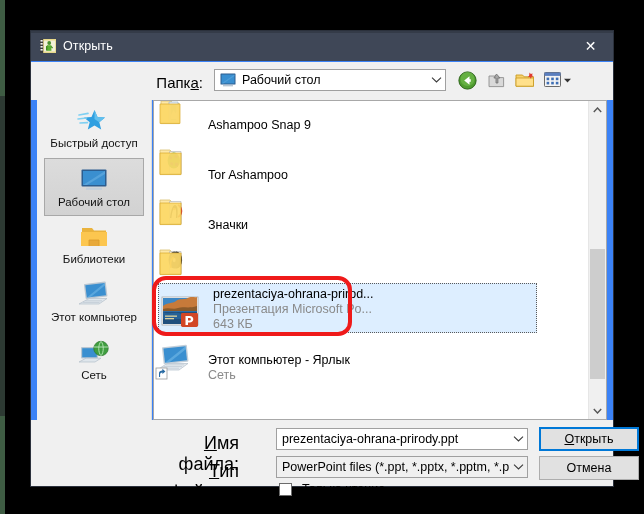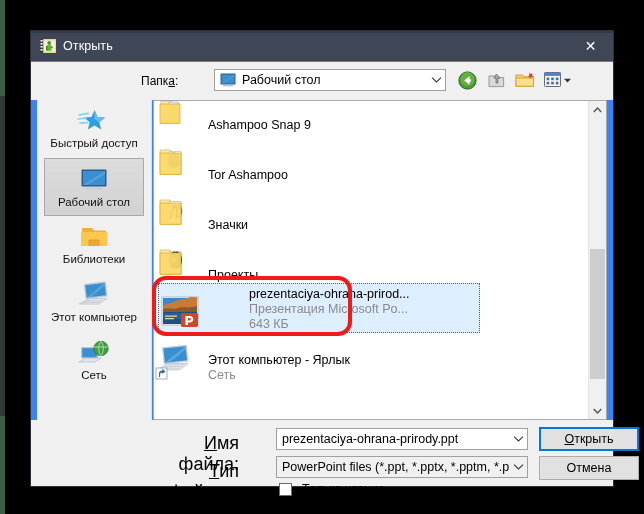--- a/index.html
+++ b/index.html
@@ -88,24 +88,24 @@
     position: absolute;
     left: 0; top: 31px;
     width: 582px;
     height: 38px;
     background: #f0f0f0;
   }
   .lookin-label {
     position: absolute;
     left: 110px;
     top: 12px;
-    font-size: 12px;
+    font-size: 15px;
     color: #000;
     width: 62px;
-    text-align: left;
+    text-align: right;
   }
   .lookin-combo {
     position: absolute;
     left: 183px;
     top: 7px;
     width: 232px;
     height: 22px;
     background: #ffffff;
     border: 1px solid #a0a0a0;
     box-sizing: border-box;
@@ -255,23 +255,22 @@
     font-size: 12.5px;
     color: #8a8a8a;
     line-height: 15px;
     white-space: nowrap;
     overflow: hidden;
   }
   .file-row.selected {
     background: #ddeeff;
     border: 1px dotted #5a5a5a;
     margin-left: 4px;
-    width: 322px;
-    box-sizing: border-box;
-    gap: 36px;
+    width: 379px;
+    box-sizing: border-box;
   }
 
   
   .scrollbar {
     position: absolute;
     right: 0;
     top: 0;
     width: 17px;
     height: 318px;
     background: #f0f0f0;
@@ -650,23 +649,20 @@
                 <path d="M12.5 5.5 h11.5 v22 h-11.5 z" fill="#ffffff" stroke="#b9b9b9" stroke-width="0.7"></path>
                 <ellipse cx="19.5" cy="14" rx="5.6" ry="8.6" fill="#2b2b2b"></ellipse>
                 <ellipse cx="17.2" cy="14" rx="5.6" ry="8.6" fill="#4a4a4a"></ellipse>
                 <ellipse cx="17.2" cy="14" rx="1.5" ry="2.3" fill="#d8d8d8"></ellipse>
                 <path d="M12.8 20 c0 -6 1.6 -10 4 -11.5 c-3 0.4 -4.6 5 -4 11.5 z" fill="#c9c9c9" opacity="0.6"></path>
                 <path d="M14 22 c-1 -5 0 -9 2.6 -11" fill="none" stroke="#e8a030" stroke-width="1.6"></path>
                 <path d="M3 7 h21 v21.4 h-21 z" fill="#fcd868" opacity="0.93"></path>
                 <path d="M3 7 h21 v21.4 h-21 z" fill="none" stroke="#d9ab2e" stroke-width="0.7"></path>
               </svg>
             </div>
-            <div class="f-texts">
-              <div class="f-name">Проекты</div>
-            </div>
           </div>
 
           <div class="file-row selected">
             <div class="f-icon">
               <svg width="42" height="34" viewBox="0 0 42 34">
                 <rect x="1" y="2" width="36" height="28" fill="#ffffff" stroke="#a9a9a9" stroke-width="0.8"></rect>
                 <rect x="2" y="3" width="34" height="26" fill="#2d6ea8"></rect>
                 <path d="M2 3 h34 v11 h-34 z" fill="#3d87c4"></path>
                 <path d="M2 11 c5 -4 9 -2 13 -5 c4 -3 9 -1 12 -3 c3 -2 7 0 9 -1 v12 h-34 z" fill="#c77a3a"></path>
                 <path d="M2 14 c6 -2 10 1 15 -1 c5 -2 10 1 19 -2 v5 h-34 z" fill="#8a5a2a"></path>

